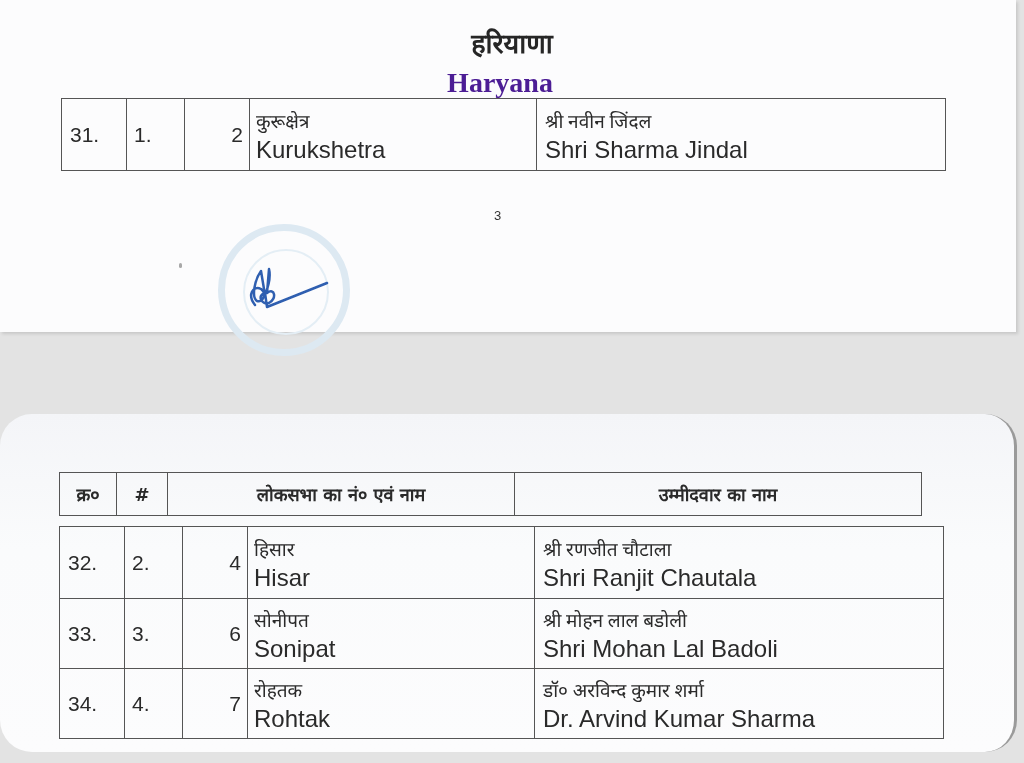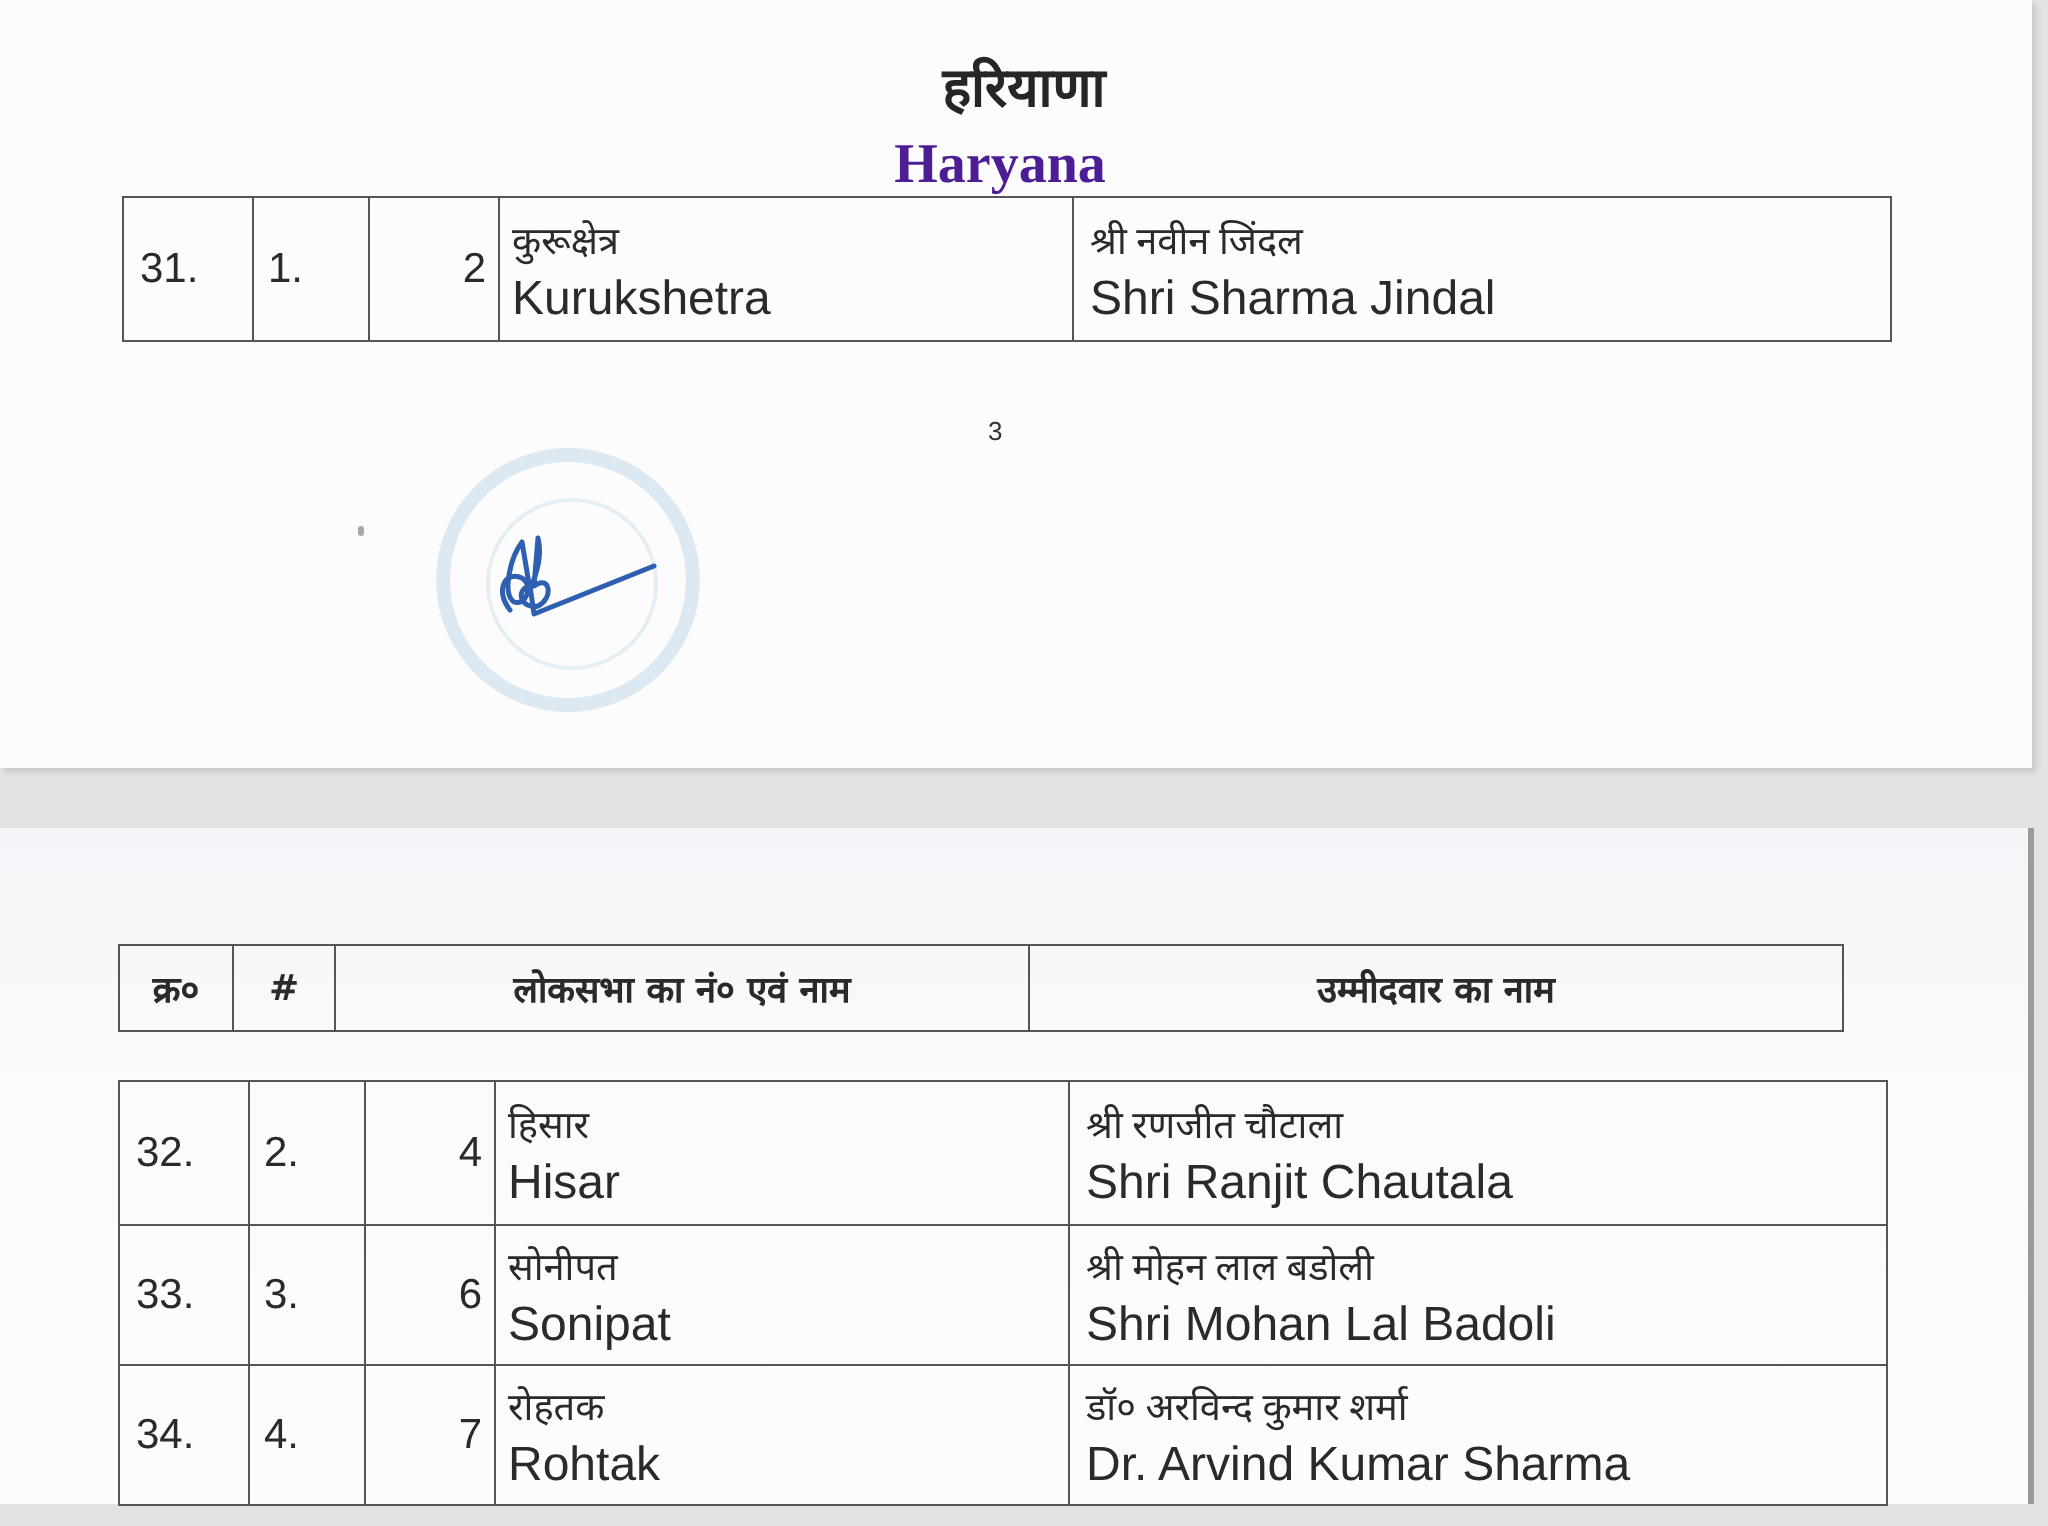--- a/index.html
+++ b/index.html
@@ -6,25 +6,25 @@
     body {
       width: 1024px; height: 763px; overflow: hidden;
       background: #e3e3e3;
       font-family: "Liberation Sans", "DejaVu Sans", sans-serif;
       color: #2a2a2a;
       position: relative;
     }
     .page {
       position: absolute; background: #fcfcfd;
     }
-    .page-top { left: 0; top: 0; width: 1016px; height: 384px;
+    .page-top { left: 0; top: 0; width: 1016px; height: 332px;
       box-shadow: 2px 2px 3px rgba(0,0,0,0.12); }
     .page-bottom { left: 0; top: 414px; width: 1014px; height: 338px;
       background: linear-gradient(180deg,#f4f5f8 0%, #fafbfc 40%, #fcfcfd 100%);
-      border-right: 3px solid #9a9a9a; }
+      border-right: 3px solid #9a9a9a; border-radius: 32px; }
     .state-hi {
       position: absolute; left: 0; width: 1024px; top: 24px; text-align: center;
       font-family: "DejaVu Sans", sans-serif; font-weight: bold; font-size: 27px; color: #262626;
     }
     .state-en {
       position: absolute; left: 0; width: 1000px; top: 67px; text-align: center;
       font-family: "Liberation Serif", serif; font-weight: bold; font-size: 28px; color: #4c1d95;
       padding-left: 0;
     }
     table.rows { position: absolute; border-collapse: collapse; }
@@ -84,21 +84,21 @@
     <tbody>
         <tr>
       <td style="width:56px;">क्र०</td>
       <td style="width:50px;">#</td>
       <td style="width:346px;">लोकसभा का नं० एवं नाम</td>
       <td style="width:406px;">उम्मीदवार का नाम</td>
     </tr>
   </tbody>
     </table>
 
-  <table class="rows" style="left:59px; top:126px;">
+  <table class="rows" style="left:59px; top:112px;">
     <tbody>
         <tr style="height:72px;">
       <td class="c1">32.</td>
       <td class="c2">2.</td>
       <td class="c3">4</td>
       <td class="c4">
         <span class="hi">हिसार</span>
         <span class="en">Hisar</span>
       </td>
       <td class="c5">

